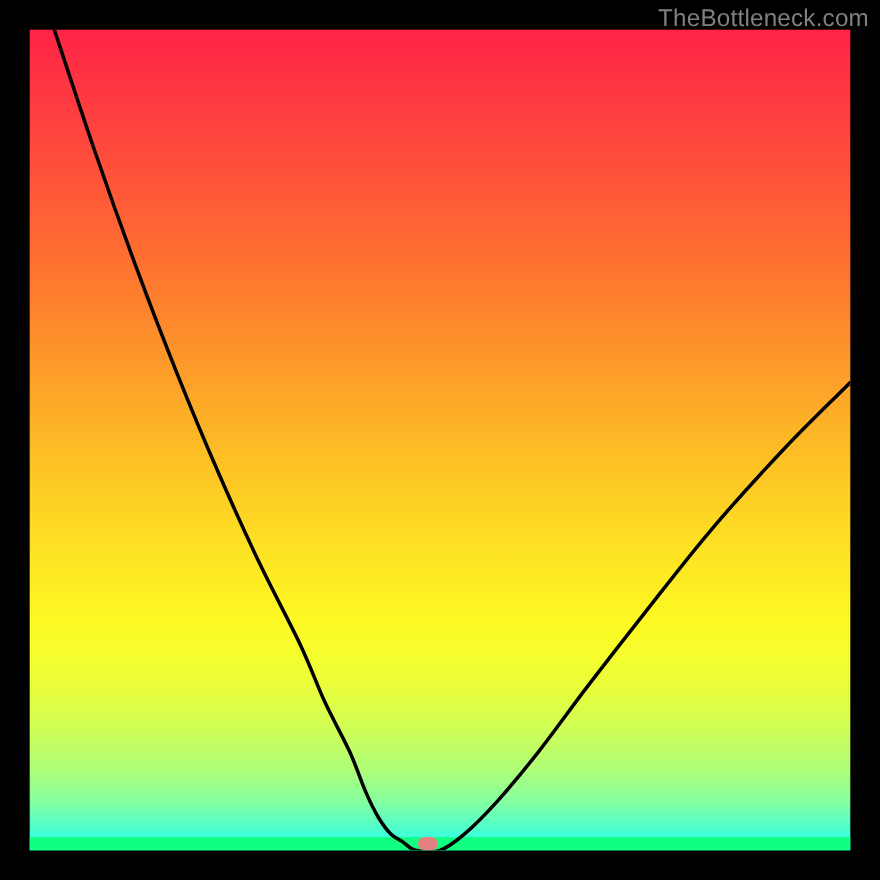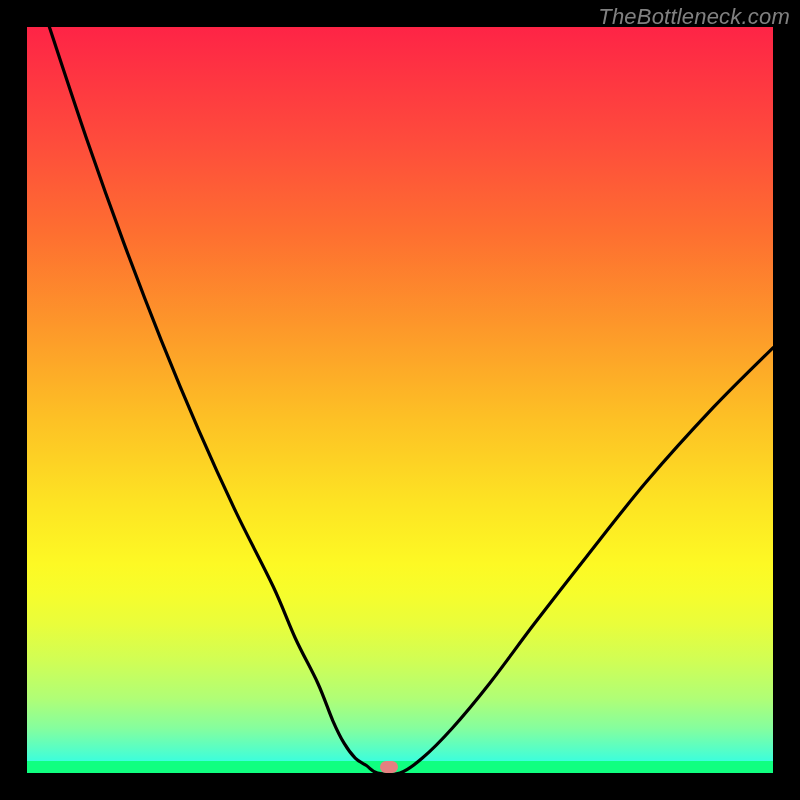--- a/index.html
+++ b/index.html
@@ -9,21 +9,20 @@
     height: 800px;
     background: #000;
     overflow: hidden;
     font-family: Arial, sans-serif;
   }
   .container {
     position: relative;
     width: 800px;
     height: 800px;
     background: #000;
-    font-style: italic;
   }
   .plot-area {
     position: absolute;
     left: 27px;
     top: 27px;
     width: 746px;
     height: 746px;
     background: linear-gradient(to bottom,
       #fe2446 0%,
       #fe4b3c 15%,

